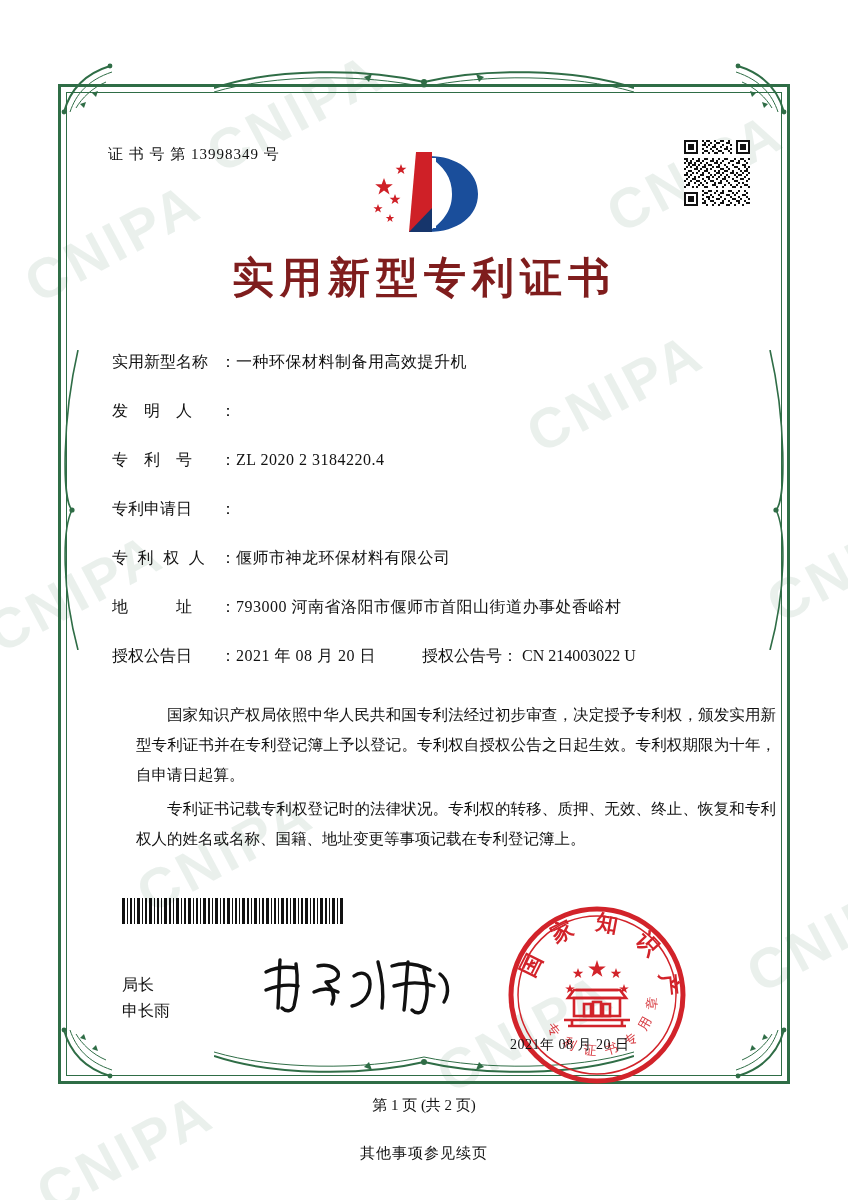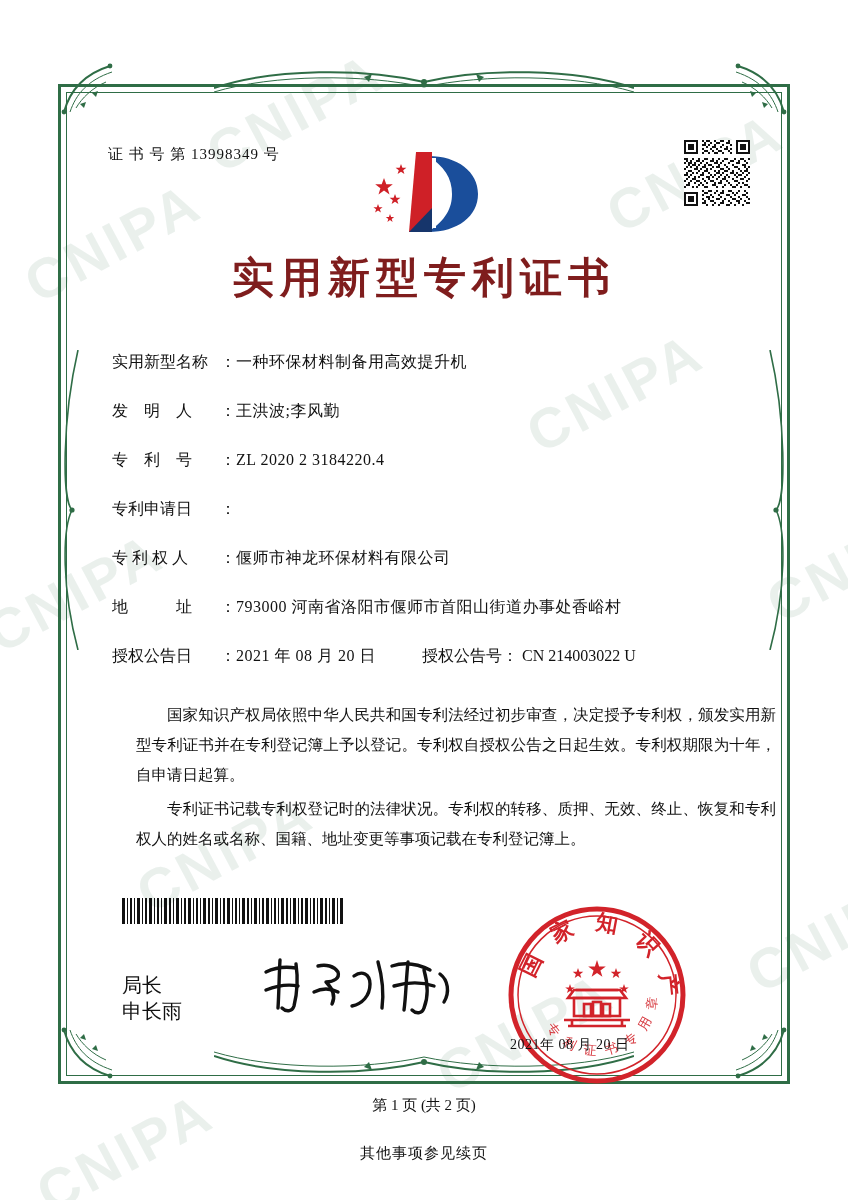--- a/index.html
+++ b/index.html
@@ -149,20 +149,21 @@
     align-items: baseline;
     margin-bottom: 28px;
     font-size: 16px;
     color: #111;
   }
   .field-label {
     width: 108px;
     flex: 0 0 108px;
     letter-spacing: 0px;
     white-space: nowrap;
+    font-family: Liberation Mono, monospace;
   }
   .field-sep { flex: 0 0 10px; }
   .field-value {
     flex: 1 1 auto;
     letter-spacing: 0.5px;
   }
   .field-row.dual .field-value { flex: 0 0 auto; }
   .field-extra-label {
     margin-left: 46px;
     white-space: nowrap;
@@ -197,21 +198,21 @@
     width: 222px;
     height: 26px;
   }
   .barcode svg { display:block; width:100%; height:100%; }
 
   
   .sig-labels {
     position: absolute;
     left: 122px;
     top: 972px;
-    font-size: 20px;
+    font-size: 16px;
     line-height: 26px;
     color: #111;
   }
   .signature {
     position: absolute;
     left: 258px;
     top: 950px;
     width: 200px;
     height: 70px;
     color: #111;
@@ -624,21 +625,20 @@
 
     <div class="field-row">
       <div class="field-label">实用新型名称</div>
       <div class="field-sep">：</div>
       <div class="field-value">一种环保材料制备用高效提升机</div>
     </div>
 
     <div class="field-row">
       <div class="field-label">发　明　人</div>
       <div class="field-sep">：</div>
-      <div class="field-value">王洪波;李风勤</div>
     </div>
 
     <div class="field-row">
       <div class="field-label">专　利　号</div>
       <div class="field-sep">：</div>
       <div class="field-value">ZL 2020 2 3184220.4</div>
     </div>
 
     <div class="field-row">
       <div class="field-label">专利申请日</div>

